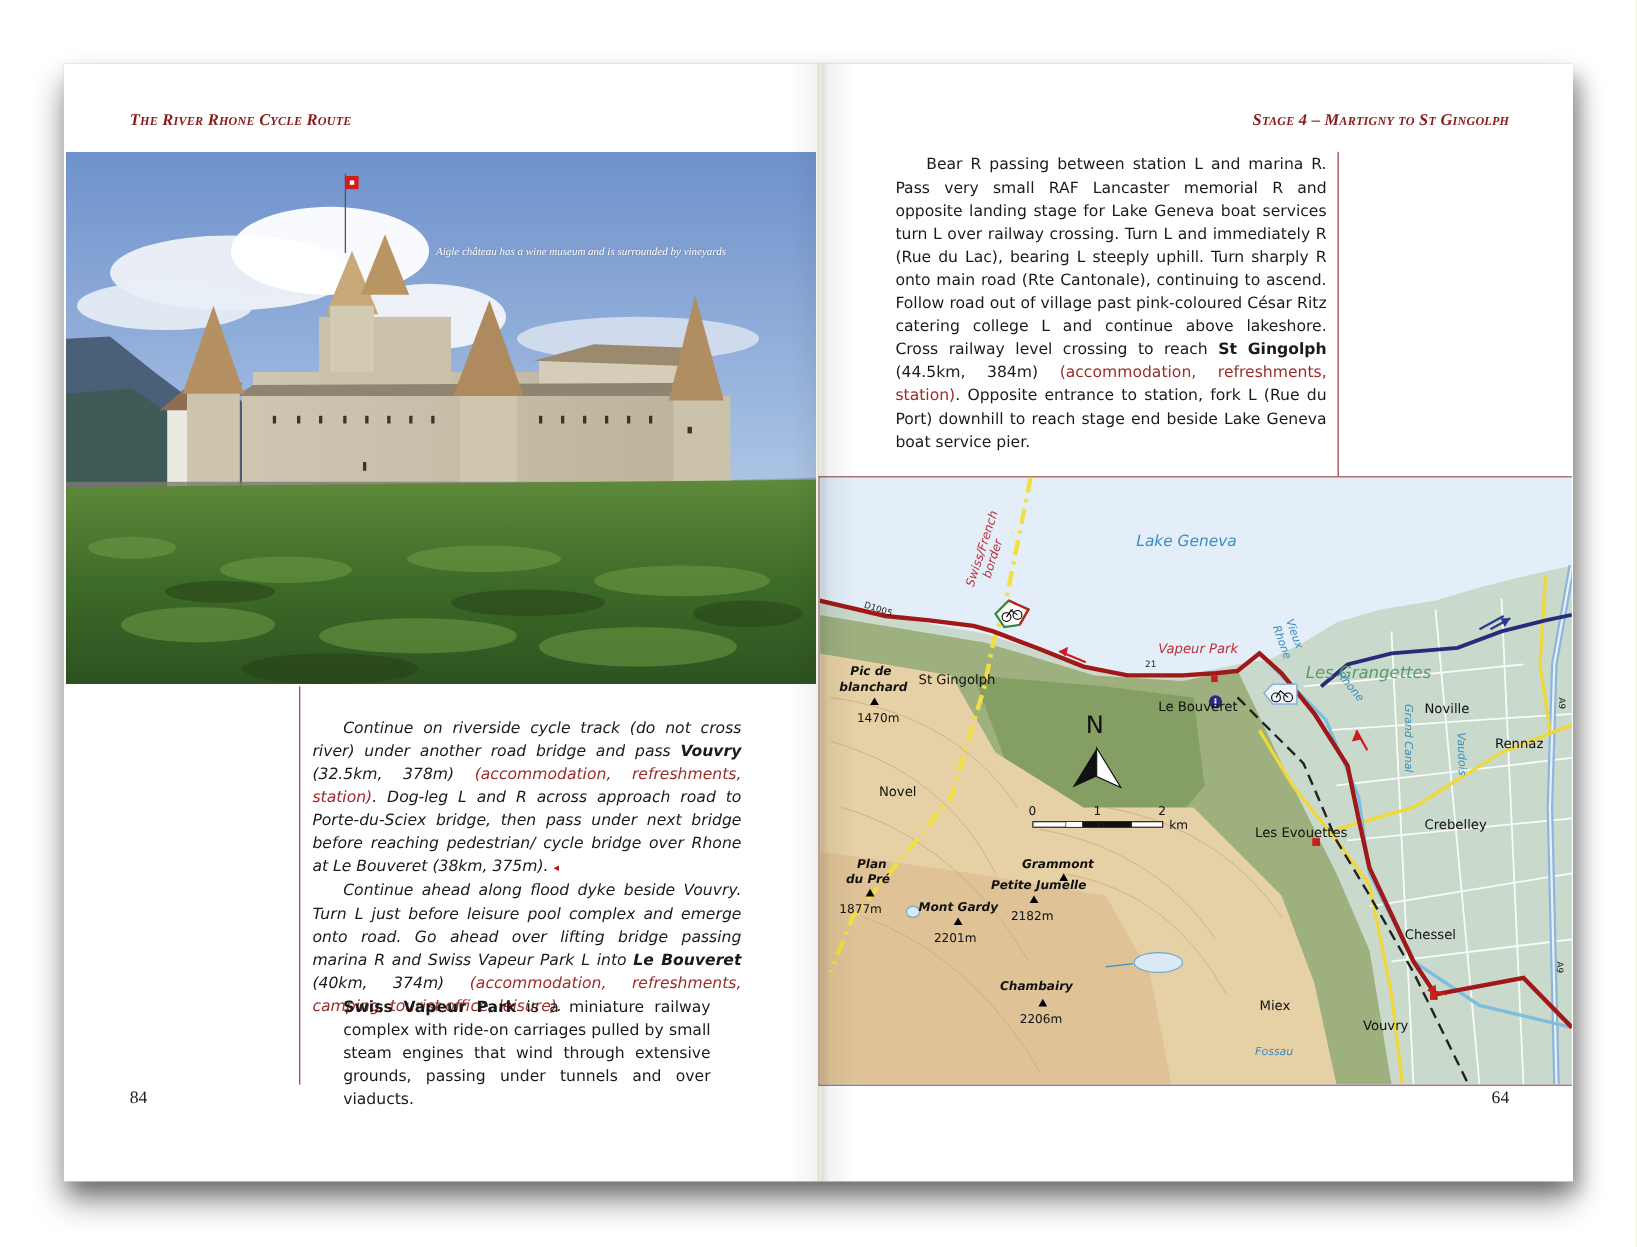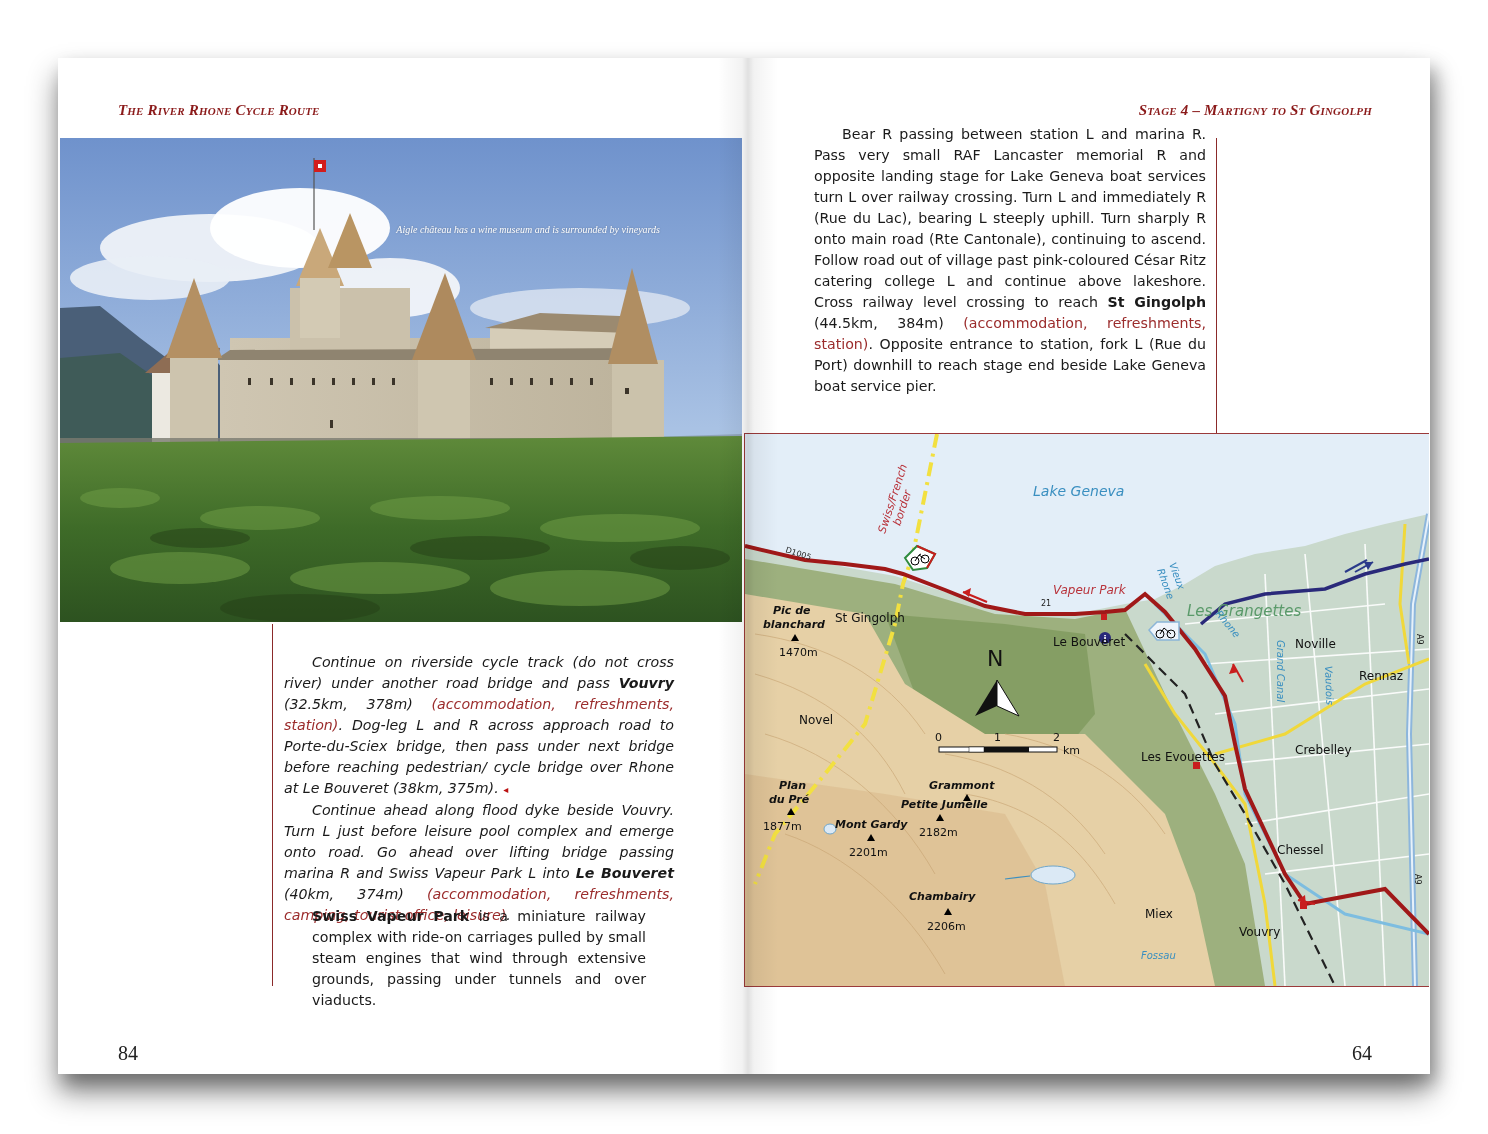--- a/index.html
+++ b/index.html
@@ -17,22 +17,22 @@
   .caption{position:absolute;top:86px;left:0;width:600px;text-align:right;color:#fff;font-style:italic;font-size:10px;font-family:"Liberation Serif",serif;text-shadow:0 0 2px rgba(0,0,0,0.3);}
   .body-text{font-family:"DejaVu Sans","Liberation Sans",sans-serif;font-size:14.2px;line-height:21px;color:#1a1a1a;text-align:justify;hyphens:manual;}
   .body-text p{margin:0;text-indent:28px;}
   .body-text b{font-weight:bold;}
   .facil{color:#9b2c2c;}
   .left-col-text{position:absolute;left:226px;top:594px;width:390px;font-style:italic;}
   .vrule{position:absolute;background:#8b2a2a;width:1px;}
   .margin-note{position:absolute;left:60px;top:636px;width:142px;text-align:right;color:#8b2a2a;font-family:"DejaVu Sans","Liberation Sans",sans-serif;font-size:14px;line-height:21px;}
   .boxed{position:absolute;left:254px;top:848px;width:334px;}
   .boxed p{text-indent:0;}
-  .page-num{position:absolute;top:984px;font-family:"Liberation Serif",serif;font-size:20px;color:#222;}
-  .right-col-text{position:absolute;left:70px;top:66px;width:392px;}
+  .page-num{position:absolute;top:932px;font-family:"Liberation Serif",serif;font-size:16px;color:#222;}
+  .right-col-text{position:absolute;left:70px;top:82px;width:392px;}
   .map{position:absolute;left:0;top:375px;width:684px;height:552px;border-top:1.5px solid #9b3a3a;border-bottom:1.5px solid #9b3a3a;border-left:1.5px solid #9b3a3a;overflow:hidden;background:#e3eef8;}
   .map svg{display:block;}
   .maplabel{font-family:"DejaVu Sans","Liberation Sans",sans-serif;}
   .arrow-sym{color:#b11;font-size:10px;}
 </style>
 </head>
 <body>
 
 <div class="spread">
 

